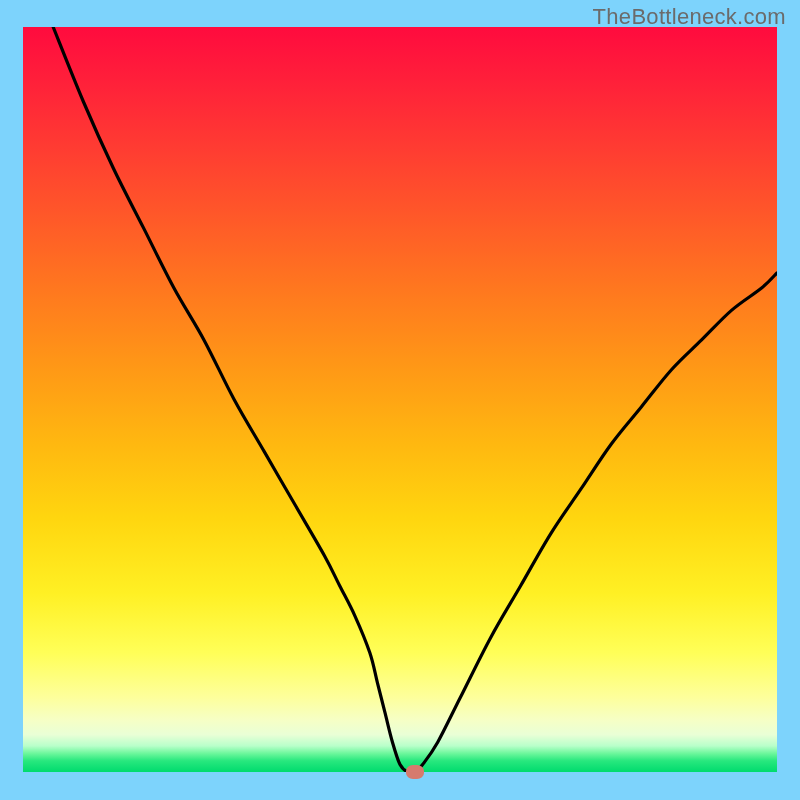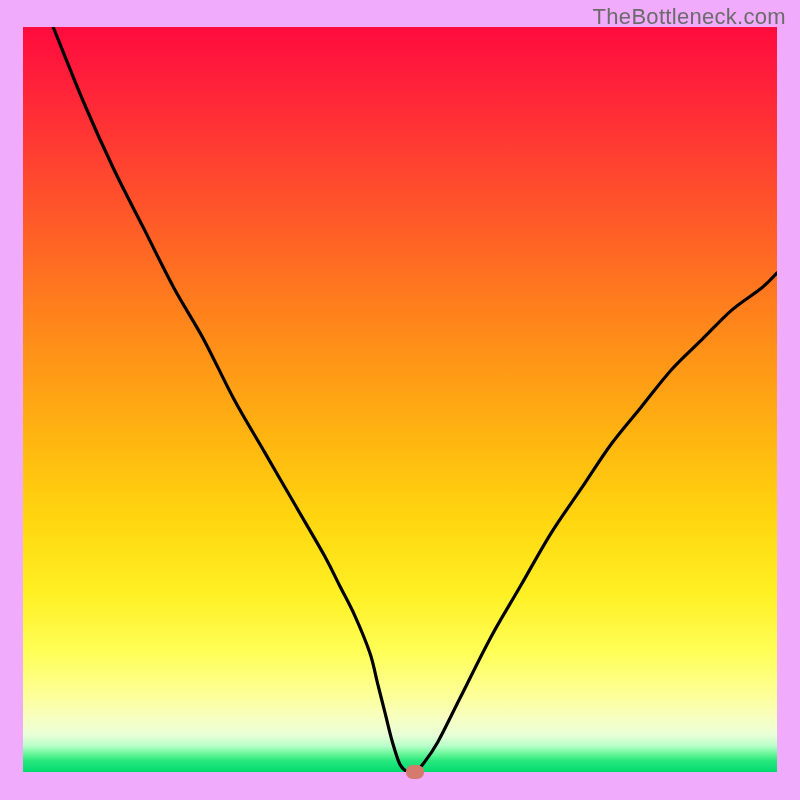--- a/index.html
+++ b/index.html
@@ -8,21 +8,21 @@
     width: 800px;
     height: 800px;
     background: #000;
     overflow: hidden;
     font-family: Arial, Helvetica, sans-serif;
   }
   .frame {
     position: relative;
     width: 800px;
     height: 800px;
-    background: #f0abfc;
+    background: #7dd3fc;
   }
   .watermark {
     position: absolute;
     top: 4px;
     right: 14px;
     color: #6b6b6b;
     font-size: 22px;
     font-weight: 500;
     letter-spacing: 0.3px;
     z-index: 5;

